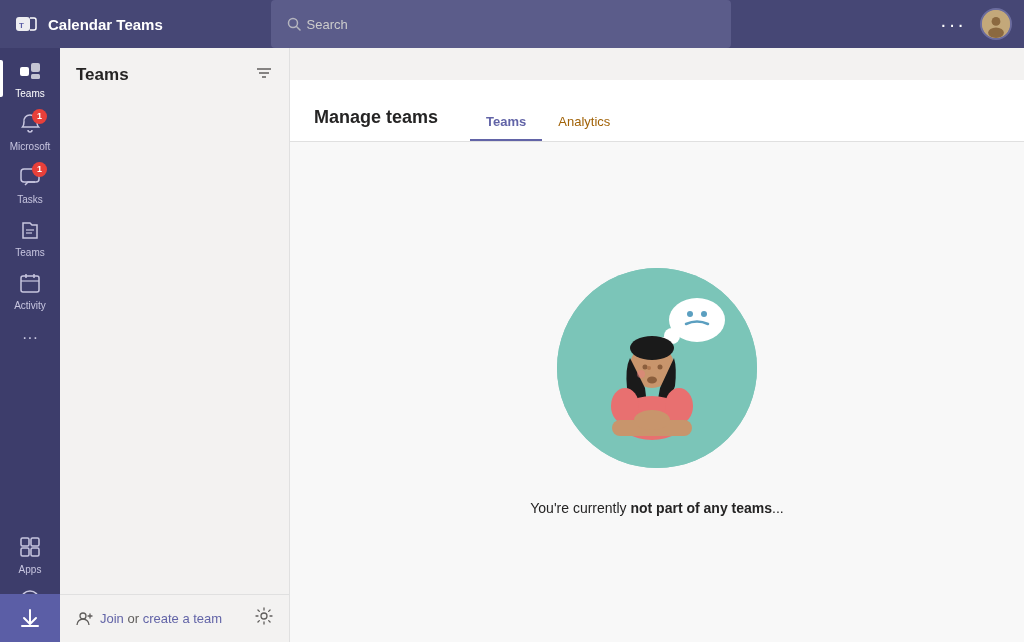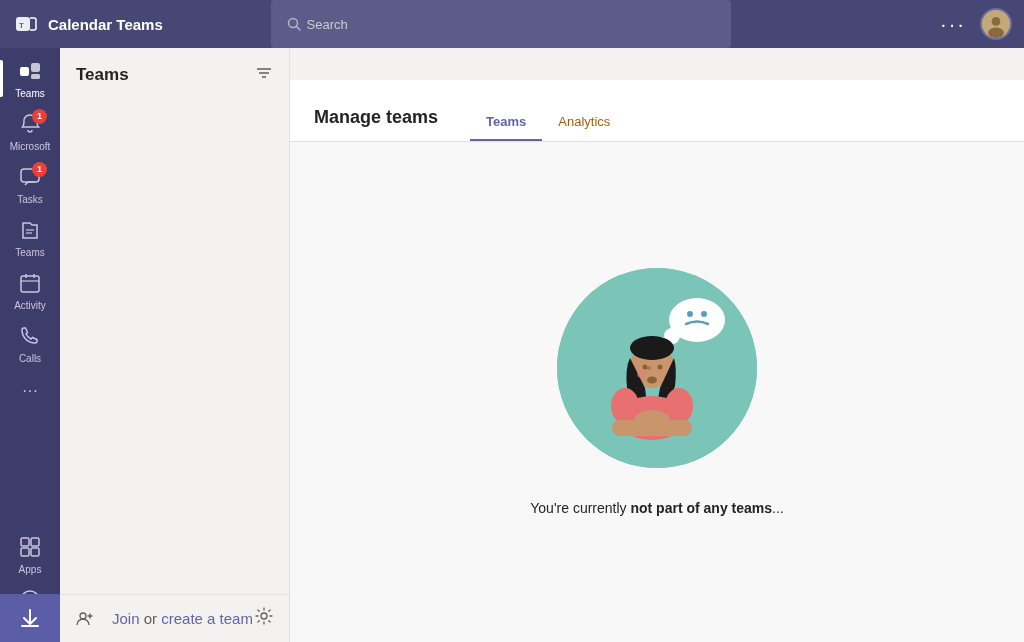--- a/index.html
+++ b/index.html
@@ -174,22 +174,22 @@
     .teams-panel-footer {
       padding: 12px 16px;
       border-top: 1px solid #e0e0e0;
       display: flex;
       align-items: center;
       justify-content: space-between;
     }
     .join-team-link {
       display: flex;
       align-items: center;
-      gap: 18px;
-      font-size: 15px;
+      gap: 6px;
+      font-size: 13px;
       color: #605e5c;
       cursor: pointer;
     }
     .join-team-link a { color: #6264a7; text-decoration: none; }
     .gear-icon { color: #605e5c; font-size: 18px; cursor: pointer; }
 
     
     .main-content {
       flex: 1;
       background: #f8f8f8;
@@ -361,28 +361,20 @@
         <svg width="22" height="22" viewBox="0 0 22 22" fill="none">
           <rect x="2" y="4" width="18" height="16" rx="2" stroke="#c8c6e0" stroke-width="1.5" fill="none"></rect>
           <line x1="2" y1="9" x2="20" y2="9" stroke="#c8c6e0" stroke-width="1.2"></line>
           <line x1="7" y1="2" x2="7" y2="6" stroke="#c8c6e0" stroke-width="1.5"></line>
           <line x1="15" y1="2" x2="15" y2="6" stroke="#c8c6e0" stroke-width="1.5"></line>
         </svg>
       </div>
       <span class="sidebar-label">Activity</span>
     </div>
 
-    <div class="sidebar-item">
-      <div class="sidebar-icon">
-        <svg width="22" height="22" viewBox="0 0 22 22" fill="none">
-          <path d="M3 5a2 2 0 012-2h1.5l2 4.5-1.5 1.5a11 11 0 005 5l1.5-1.5L18 14.5V16a2 2 0 01-2 2A13 13 0 013 5z" stroke="#c8c6e0" stroke-width="1.5" fill="none"></path>
-        </svg>
-      </div>
-      <span class="sidebar-label">Calls</span>
-    </div>
 
 
     <div style="margin: 8px 0; color: #c8c6e0; font-size:16px; text-align:center; cursor:pointer; padding:4px 0;">···</div>
 
     <div class="sidebar-spacer"></div>
 
     <div class="sidebar-bottom">
       <div class="sidebar-item">
         <div class="sidebar-icon">
           <svg width="22" height="22" viewBox="0 0 22 22" fill="none">

